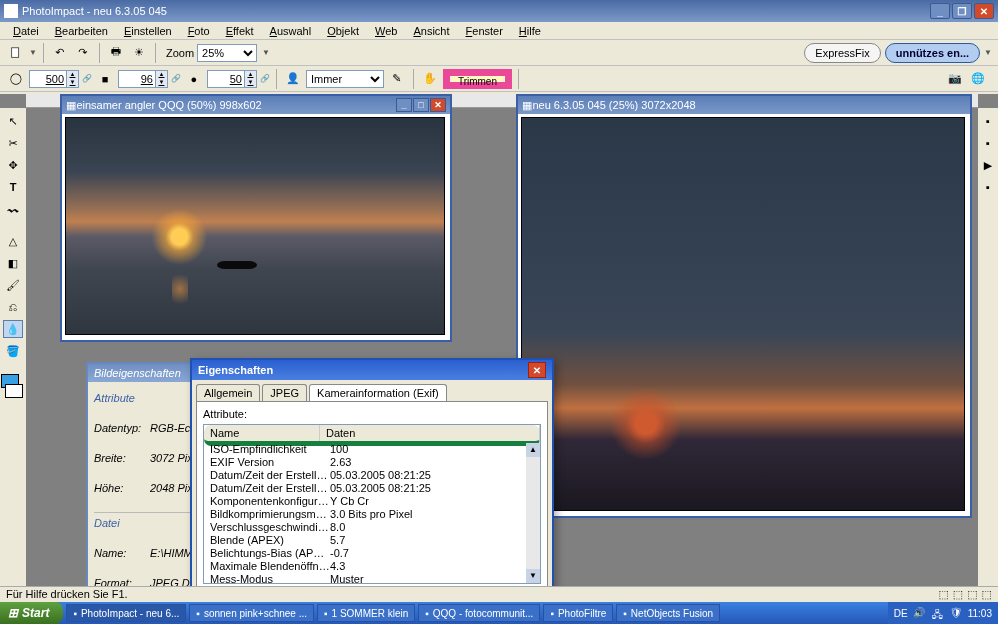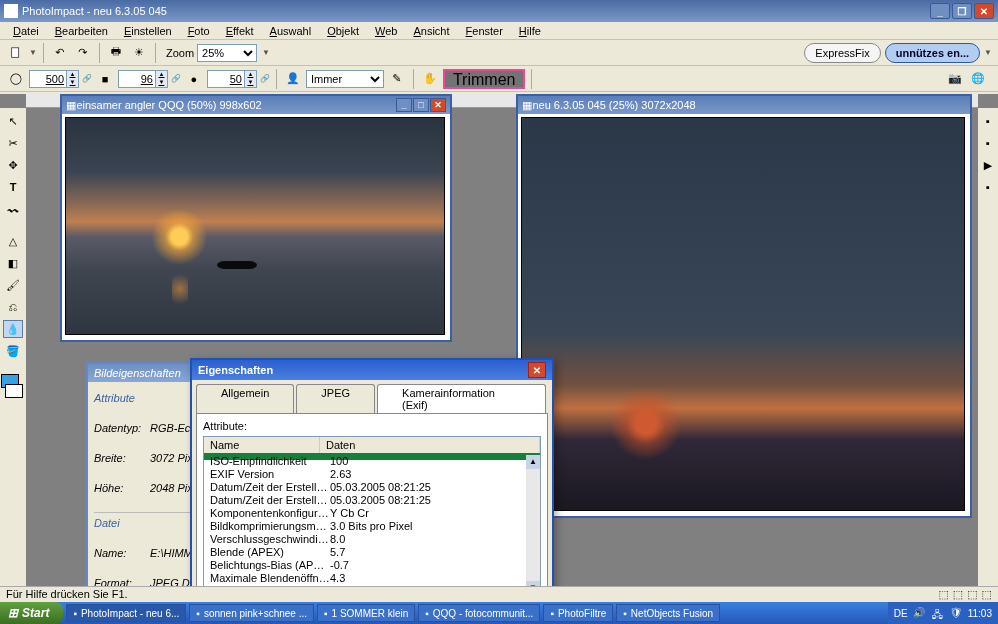--- a/index.html
+++ b/index.html
@@ -68,26 +68,26 @@
 .pp-row{display:flex;margin:18px 0;}
 .pp-row .k{width:56px;}
 .pp-hr{border-top:1px solid #bbb;margin:4px 0;}
 
 
 .dlg{position:absolute;left:190px;top:264px;width:364px;border:2px solid #2050b0;background:#ece9d8;box-shadow:3px 3px 8px rgba(0,0,0,.3);}
 .dlg .d-title{height:20px;background:linear-gradient(#2a5fd0,#4a7fe0);color:#fff;font-weight:bold;padding:0 6px;font-size:11px;display:flex;align-items:center;}
 .dlg .d-title span{flex:1;}
 .dlg .dclose{width:18px;height:16px;background:#d24a2b;border:1px solid #a02010;color:#fff;font-weight:bold;font-size:10px;display:flex;align-items:center;justify-content:center;}
 .tabs{display:flex;padding:4px 4px 0 4px;}
-.tab{border:1px solid #888;border-bottom:none;padding:2px 24px;font-size:11px;background:#ece9d8;margin-right:2px;border-radius:3px 3px 0 0;}
+.tab{border:1px solid #888;border-bottom:none;padding:2px 7px;font-size:11px;background:#ece9d8;margin-right:2px;border-radius:3px 3px 0 0;}
 .tab.active{background:#fff;}
 .tabpanel{margin:0 4px 4px 4px;border:1px solid #888;background:#fff;padding:6px;height:200px;overflow:hidden;position:relative;}
 .attr-label{font-size:11px;margin-bottom:4px;}
 .exiftable{border:1px solid #7f9db9;height:160px;overflow:hidden;position:relative;}
-.exiftable .hdr{display:flex;background:#ece9d8;border-bottom:7px solid #15803d;font-size:11px;}
+.exiftable .hdr{display:flex;background:#ece9d8;border-bottom:5px solid #15803d;font-size:11px;border-radius:7px;}
 .exiftable .hdr div{padding:2px 6px;border-right:1px solid #ccc;}
 .exiftable .rows{position:absolute;top:18px;left:0;right:14px;bottom:0;overflow:hidden;}
 .exiftable .row{display:flex;font-size:11px;padding:0 6px;line-height:13px;}
 .exiftable .row .n{width:120px;white-space:nowrap;overflow:hidden;text-overflow:ellipsis;}
 .exiftable .row .v{flex:1;}
 .exiftable .sbar{position:absolute;right:0;top:18px;width:14px;bottom:0;background:#e8e8e8;display:flex;flex-direction:column;justify-content:space-between;align-items:center;}
 .sarrow{width:14px;height:14px;background:#c8d4e6;font-size:8px;text-align:center;line-height:14px;}
 
 
 .statusbar{position:absolute;left:0;right:0;bottom:22px;height:16px;background:#ece9d8;border-top:1px solid #aaa;font-size:11px;padding:1px 6px;}
@@ -183,21 +183,21 @@
         <div class="sp">▼</div>
       </div>
     </div>
   <span style="font-size:8px">🔗</span>
   <div class="sep"></div>
   <div class="tb-btn">👤</div>
   <select class="combo" style="width:78px"><option>Immer</option></select>
   <div class="tb-btn">✎</div>
   <div class="sep"></div>
   <div class="tb-btn">✋</div>
-  <button style="height:20px;font-size:16px;padding:0 8px;border:2px solid #ec4899;background:#737373">Trimmen</button>
+  <button style="height:20px;font-size:10px;padding:0 8px;border:7px solid #ec4899;background:#fef9c3">Trimmen</button>
   <div class="sep"></div>
   <div style="position:absolute;right:10px;display:flex;gap:3px">
     <div class="tb-btn">📷</div>
     <div class="tb-btn">🌐</div>
   </div>
 </div>
 
 <div class="workspace">
   <div class="rulerH"></div>
 

